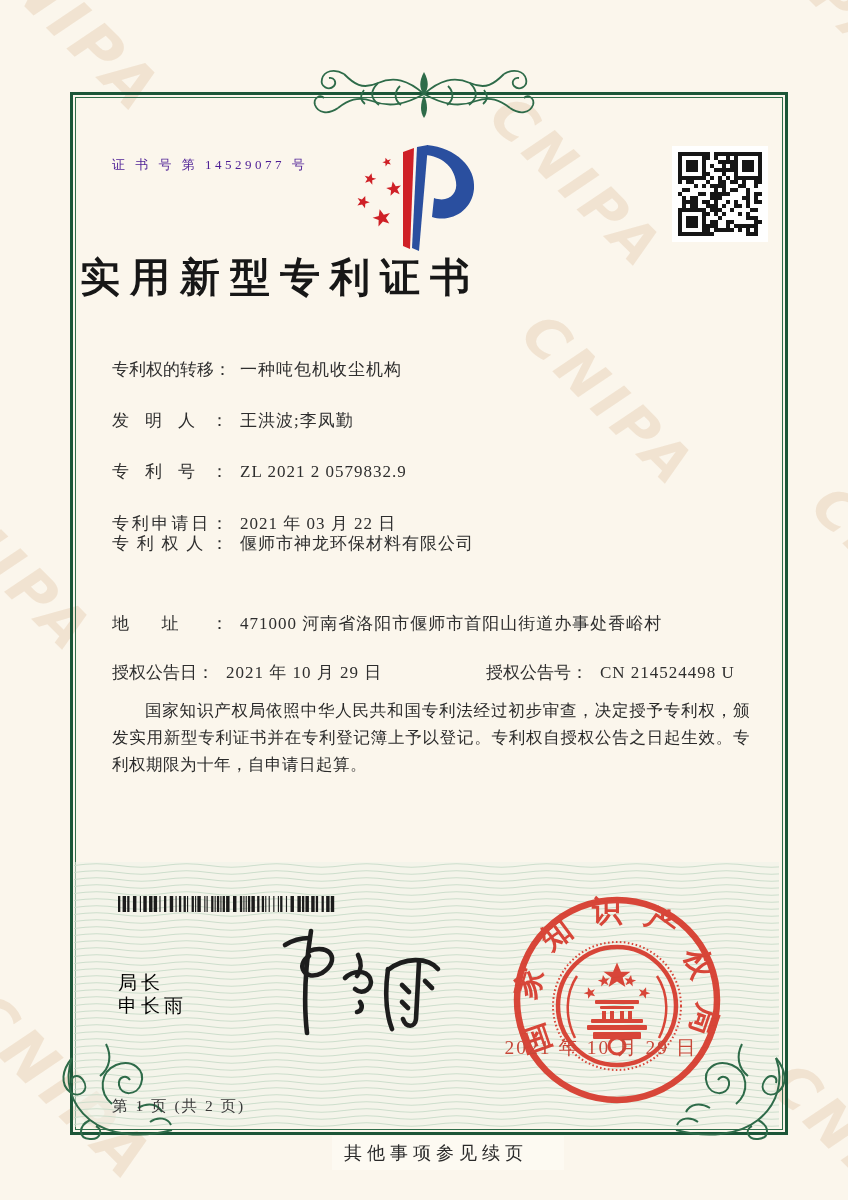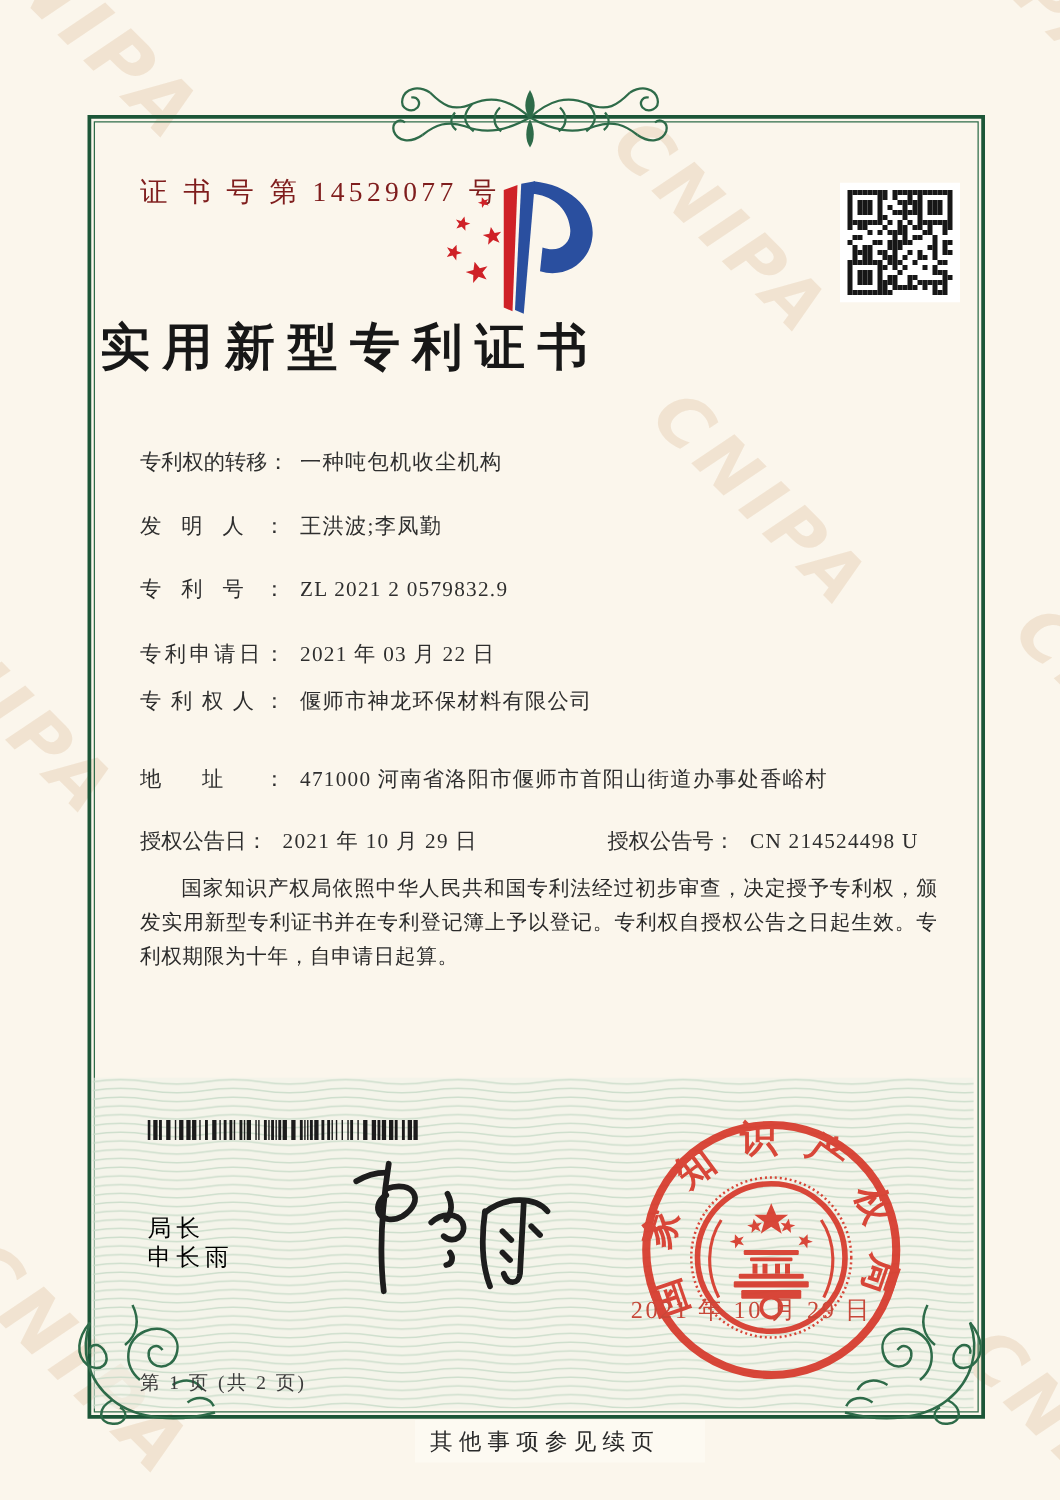--- a/index.html
+++ b/index.html
@@ -27,22 +27,22 @@
     border:3px solid #1c5638;z-index:2;
   }
   .frame-inner{
     position:absolute;left:2px;top:2px;right:2px;bottom:2px;
     border:1px solid #2f6d4a;
   }
   
   #waveband{position:absolute;left:74px;top:862px;z-index:2;}
   
   .certno{
-    position:absolute;left:112px;top:139px;z-index:5;
-    font-size:22px;letter-spacing:3.5px;color:#7f1d1d;
+    position:absolute;left:112px;top:156px;z-index:5;
+    font-size:13px;letter-spacing:3.5px;color:#4c1d95;
   }
   .title{
     position:absolute;left:70px;top:250px;width:712px;z-index:5;
     font-size:40px;font-weight:bold;color:#171717;
     letter-spacing:10px;text-indent:10px;
   }
   .frow{position:absolute;left:112px;z-index:5;font-size:17px;color:#2e2e2e;white-space:nowrap;}
   .flabel{
     display:inline-block;width:116px;
     text-align:justify;text-align-last:justify;
@@ -409,21 +409,21 @@
 </div>
 <div class="frow" style="top:409px">
   <span class="flabel">发明人：</span><span class="fval">王洪波;李凤勤</span>
 </div>
 <div class="frow" style="top:460px">
   <span class="flabel">专利号：</span><span class="fval">ZL 2021 2 0579832.9</span>
 </div>
 <div class="frow" style="top:512px">
   <span class="flabel">专利申请日：</span><span class="fval">2021 年 03 月 22 日</span>
 </div>
-<div class="frow" style="top:549px">
+<div class="frow" style="top:532px">
   <span class="flabel">专利权人：</span><span class="fval">偃师市神龙环保材料有限公司</span>
 </div>
 <div class="frow" style="top:612px">
   <span class="flabel">地址：</span><span class="fval">471000 河南省洛阳市偃师市首阳山街道办事处香峪村</span>
 </div>
 <div class="frow" style="top:661px">
   <span>授权公告日：</span><span class="fval">2021 年 10 月 29 日</span>
   <span class="g2"><span>授权公告号：</span><span class="fval">CN 214524498 U</span></span>
 </div>
 

